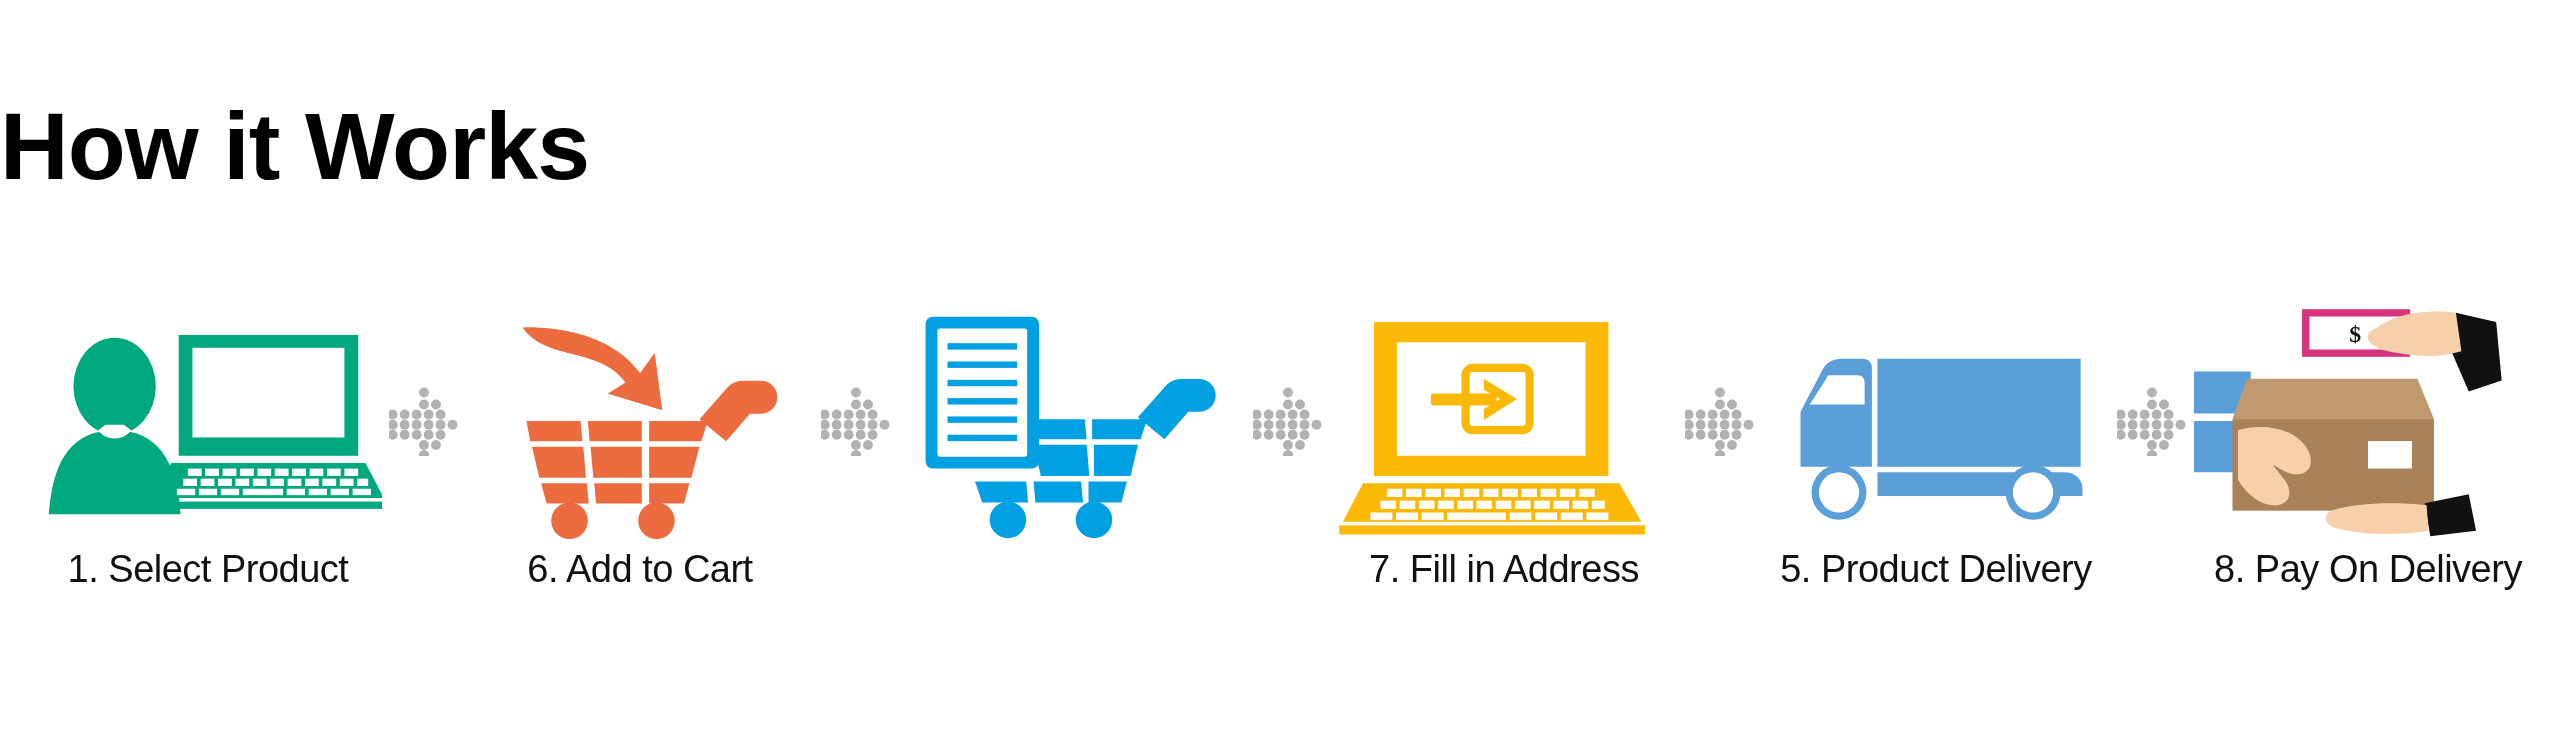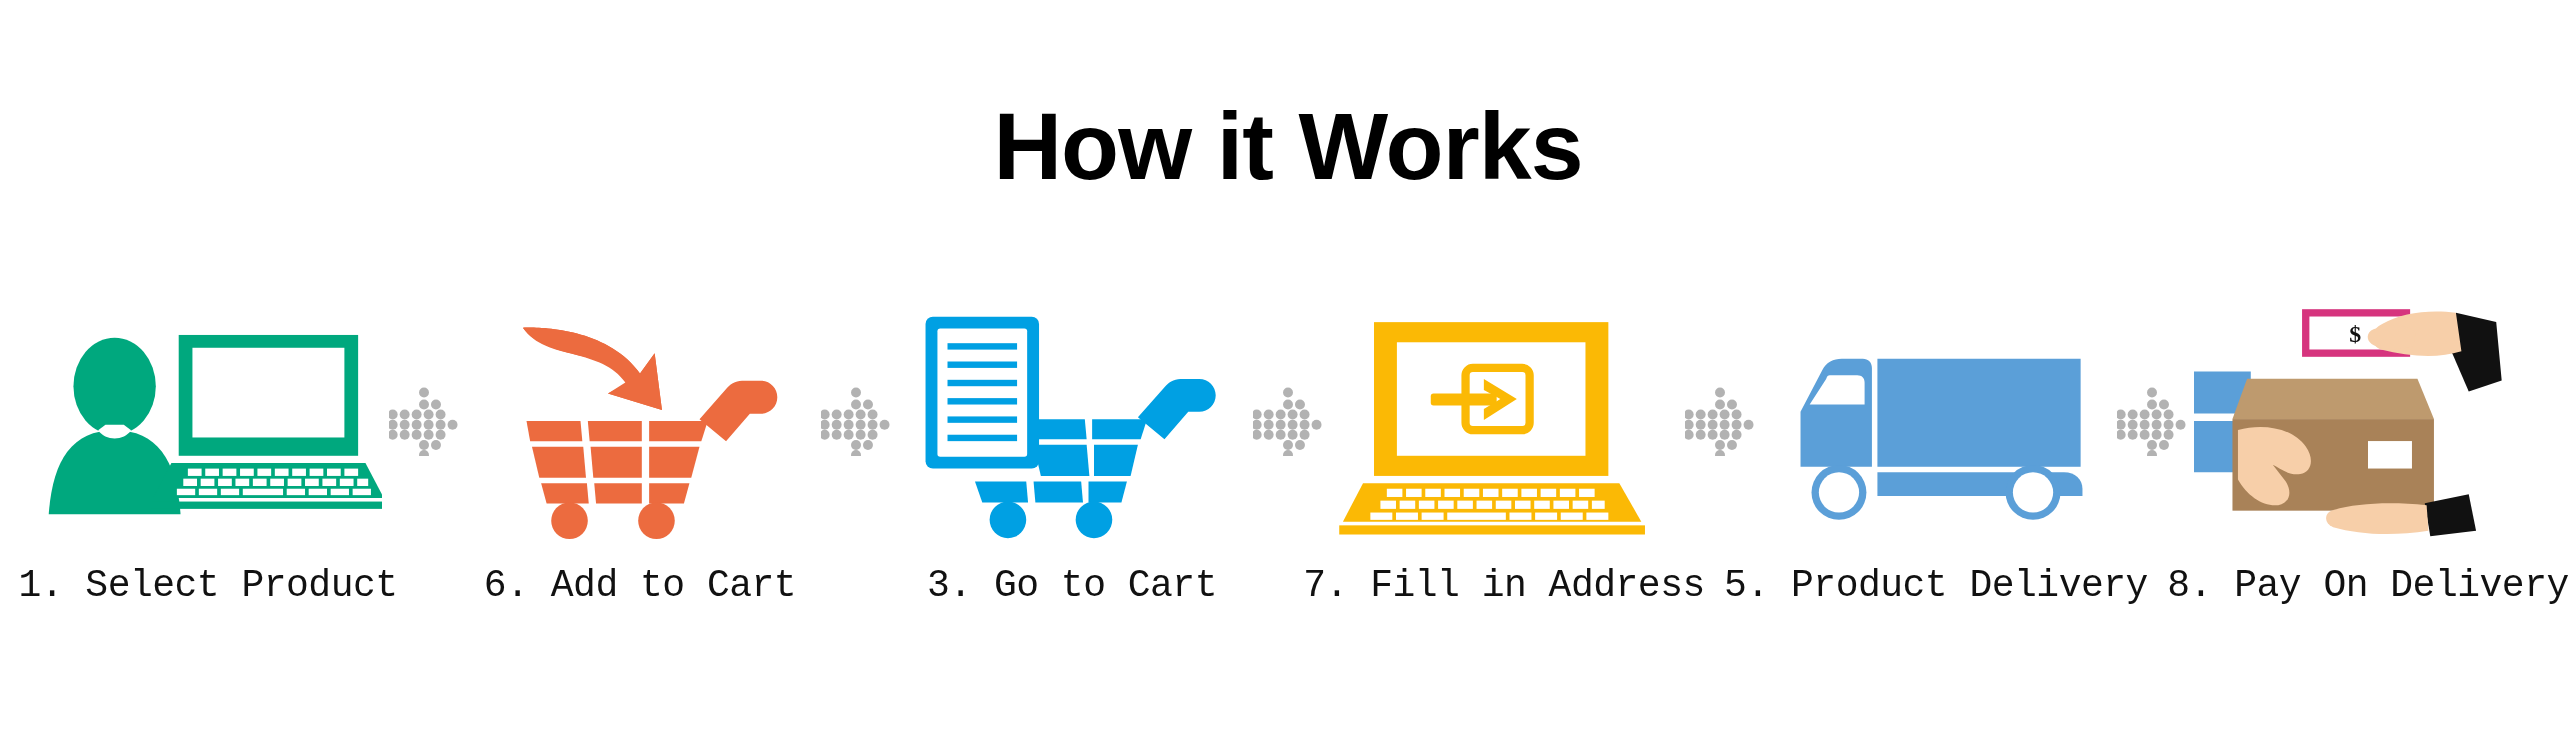--- a/index.html
+++ b/index.html
@@ -20,21 +20,20 @@
     width: 2576px;
     height: 745px;
     background: #ffffff;
   }
 
   .page-title {
     position: absolute;
     top: 99px;
     left: 0;
     width: 2576px;
-    text-align: center;
     font-size: 95px;
     font-weight: bold;
     color: #000000;
     letter-spacing: -0.9px;
     line-height: 1;
     font-family: "Liberation Sans", sans-serif;
   }
 
   .steps-row {
     position: absolute;
@@ -57,25 +56,25 @@
 
   .icon-box {
     width: 348px;
     height: 238px;
     display: flex;
     align-items: flex-end;
     justify-content: center;
   }
 
   .step-label {
-    margin-top: 24px;
+    margin-top: 8px;
     font-size: 38px;
     color: #111111;
     white-space: nowrap;
-    font-family: Liberation Mono, monospace;
+    font-family: Liberation Sans, sans-serif;
     letter-spacing: -0.5px;
   }
 
   .arrow-sep {
     width: 84px;
     height: 238px;
     display: flex;
     align-items: center;
     justify-content: center;
     flex: 0 0 auto;
@@ -273,21 +272,20 @@
           <g fill="#00A0E3">
             <path d="M84 196 L 140 196 L 142 219 L 92 219 Z"></path>
             <path d="M148 196 L 200 196 L 202 219 L 150 219 Z"></path>
             <path d="M208 196 L 250 196 L 244 219 L 208 219 Z"></path>
           </g>
 
           <circle cx="120" cy="238" r="20" fill="#00A0E3"></circle>
           <circle cx="214" cy="238" r="20" fill="#00A0E3"></circle>
         </svg>
       </div>
-      <div class="step-label">3. Go to Cart</div>
     </div>
 
     <div class="arrow-sep">
       <svg class="arrow-dots" width="70" height="70" viewBox="0 0 76 76">
         <g fill="#B2B2B2">
           <circle cx="38" cy="7" r="5.4"></circle>
           <circle cx="38" cy="20" r="5.4"></circle>
           <circle cx="51" cy="20" r="5.4"></circle>
           <circle cx="4" cy="31" r="5.4"></circle>
           <circle cx="17" cy="31" r="5.4"></circle>

